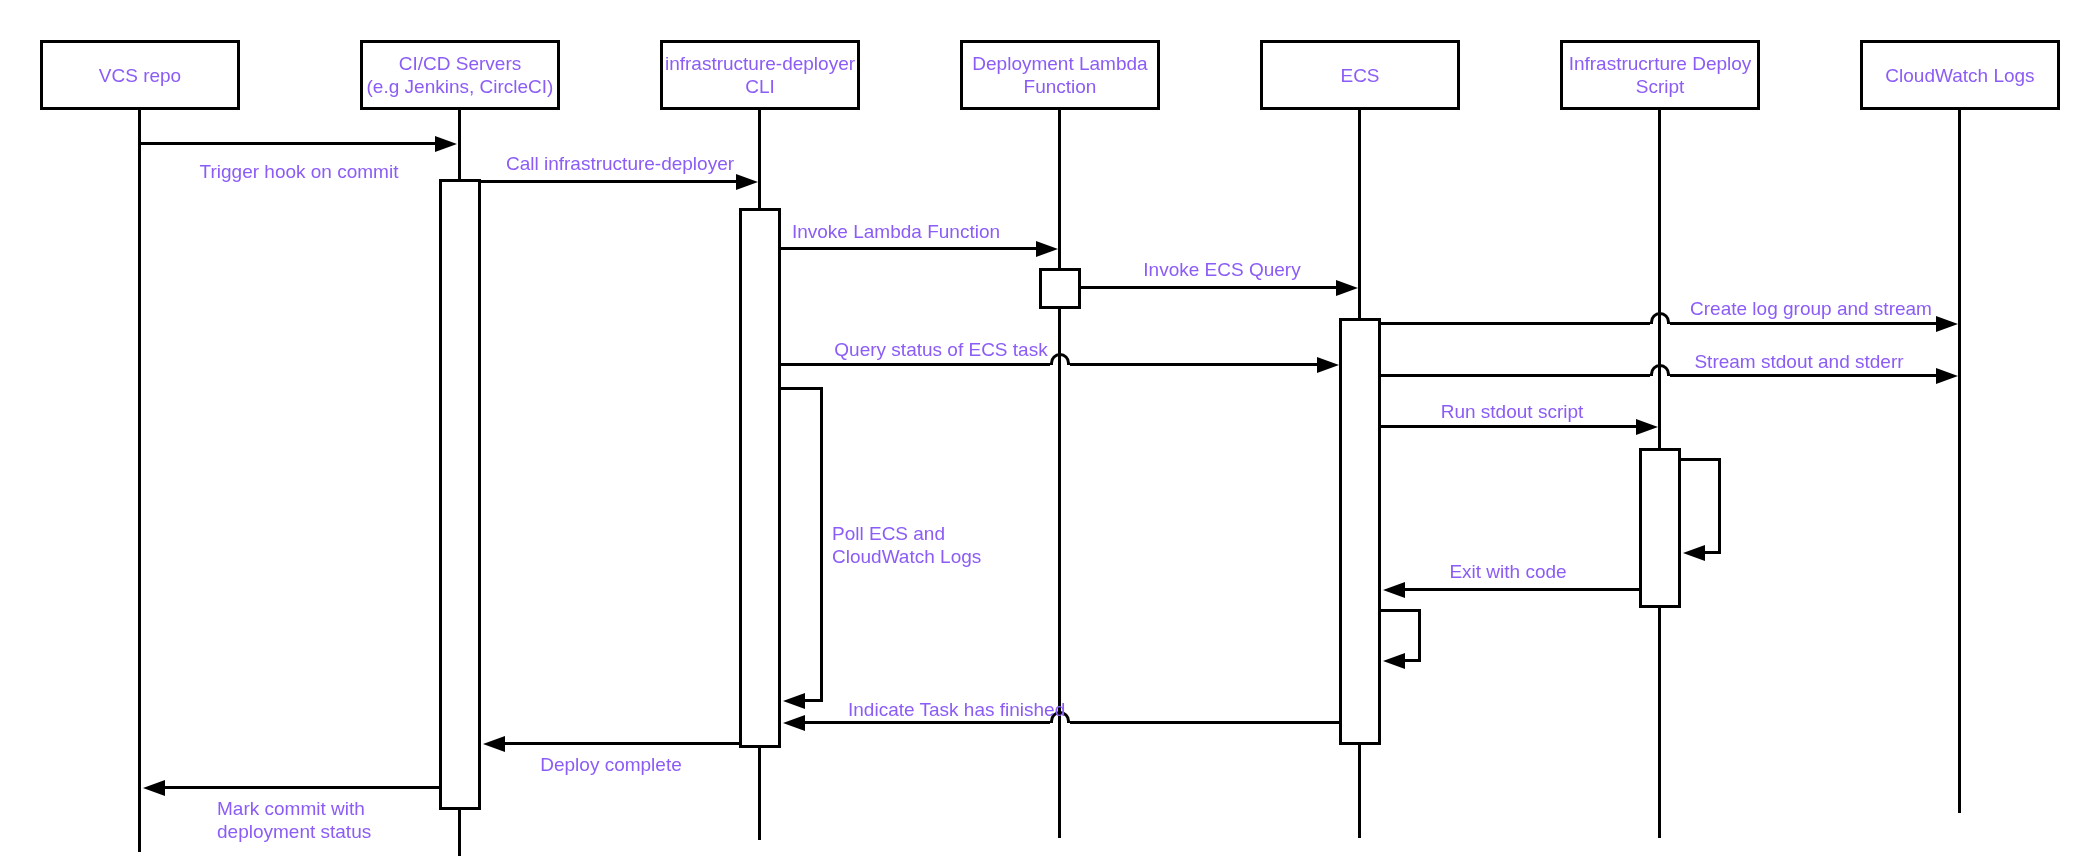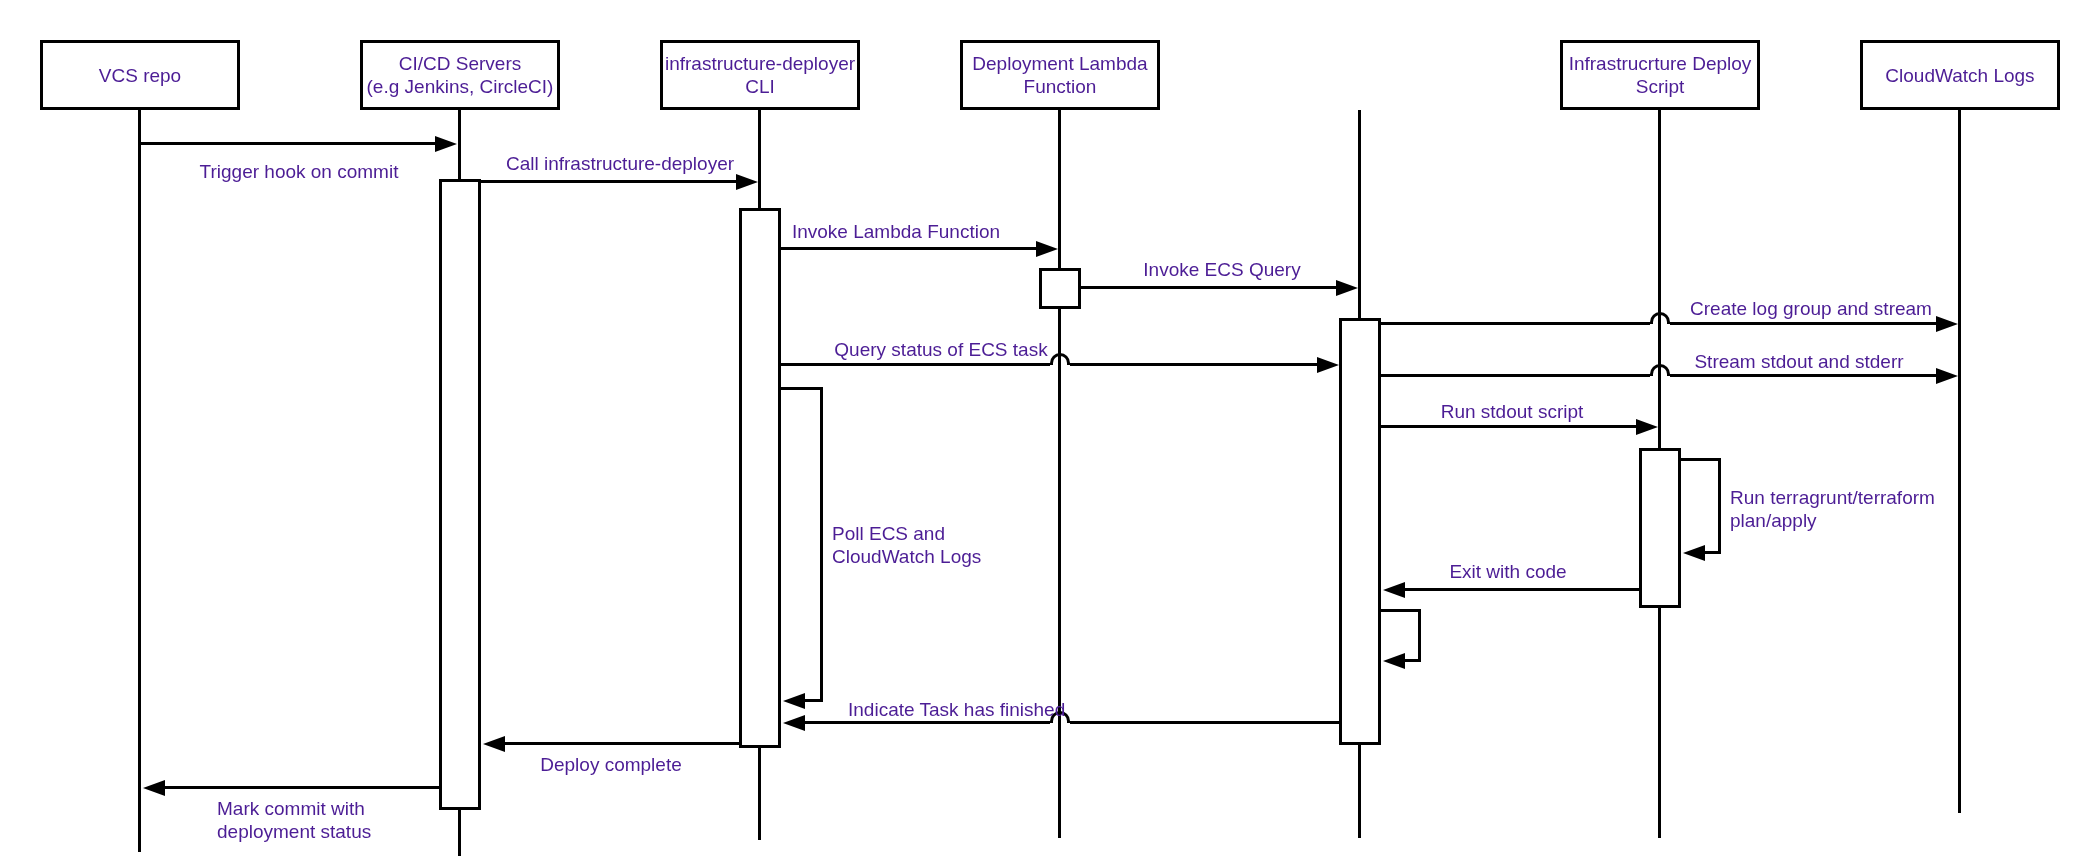--- a/index.html
+++ b/index.html
@@ -1,17 +1,17 @@
 <!DOCTYPE html>
 <html><head>
 <meta charset="utf-8">
 <style>
   html,body{margin:0;padding:0;background:#fff;}
   #canvas{position:relative;width:2100px;height:858px;background:#ffffff;overflow:hidden;
-          font-family:"Liberation Sans","DejaVu Sans",sans-serif;color:#4c1d95;}
+          font-family:"Liberation Sans","DejaVu Sans",sans-serif;color:#8b5cf6;}
   .actor-box{position:absolute;top:40px;width:200px;height:70px;background:#fff;border:3px solid #000;
              box-sizing:border-box;display:flex;align-items:center;justify-content:center;
              text-align:center;font-size:19px;line-height:23px;white-space:pre-line;}
   .lifeline{position:absolute;width:3px;background:#000;}
   .activation{position:absolute;width:42px;background:#fff;border:3px solid #000;box-sizing:border-box;}
   .hline{position:absolute;height:3px;background:#000;}
   .vline{position:absolute;width:3px;background:#000;}
   .arr{position:absolute;width:0;height:0;border-top:8px solid transparent;border-bottom:8px solid transparent;}
   .arr.r{border-left:22px solid #000;}
   .arr.l{border-right:22px solid #000;}
@@ -33,20 +33,21 @@
   <div class="lifeline" style="left:1658px;top:110px;height:728px"></div>
   <div class="lifeline" style="left:1958px;top:110px;height:703px"></div>
 
   <div class="actor-box" style="left:40px"><span>VCS repo</span></div>
   <div class="actor-box" style="left:660px"><span>infrastructure-deployer
 CLI</span></div>
   <div class="actor-box" style="left:360px"><span>CI/CD Servers
 (e.g Jenkins, CircleCI)</span></div>
   <div class="actor-box" style="left:960px"><span>Deployment Lambda
 Function</span></div>
+  <div class="actor-box" style="left:1260px"><span>ECS</span></div>
   <div class="actor-box" style="left:1560px"><span>Infrastrucrture Deploy
 Script</span></div>
   <div class="actor-box" style="left:1860px"><span>CloudWatch Logs</span></div>
 
   <div class="activation" style="left:439px;top:179px;height:631px"></div>
   <div class="activation" style="left:739px;top:208px;height:540px"></div>
   <div class="activation" style="left:1039px;top:268px;height:41px"></div>
   <div class="activation" style="left:1339px;top:318px;height:427px"></div>
   <div class="activation" style="left:1639px;top:448px;height:160px"></div>
 
@@ -85,22 +86,20 @@
   <div class="msg c" style="left:1799px;top:350px">Stream stdout and stderr</div>
 
   <div class="hline" style="left:1381px;top:425px;width:257px"></div>
   <div class="arr r" style="left:1636px;top:419px"></div>
   <div class="msg c" style="left:1512px;top:400px">Run stdout script</div>
 
   <div class="hline" style="left:1679px;top:458px;width:42px"></div>
   <div class="vline" style="left:1718px;top:458px;height:95px"></div>
   <div class="hline" style="left:1703px;top:551px;width:18px"></div>
   <div class="arr l" style="left:1683px;top:545px"></div>
-  <div class="msg" style="left:1730px;top:486px">Run terragrunt/terraform
-plan/apply</div>
 
   <div class="hline" style="left:1403px;top:588px;width:236px"></div>
   <div class="arr l" style="left:1383px;top:582px"></div>
   <div class="msg c" style="left:1508px;top:560px">Exit with code</div>
 
   <div class="hline" style="left:1379px;top:609px;width:42px"></div>
   <div class="vline" style="left:1418px;top:609px;height:52px"></div>
   <div class="hline" style="left:1403px;top:659px;width:18px"></div>
   <div class="arr l" style="left:1383px;top:653px"></div>
 

